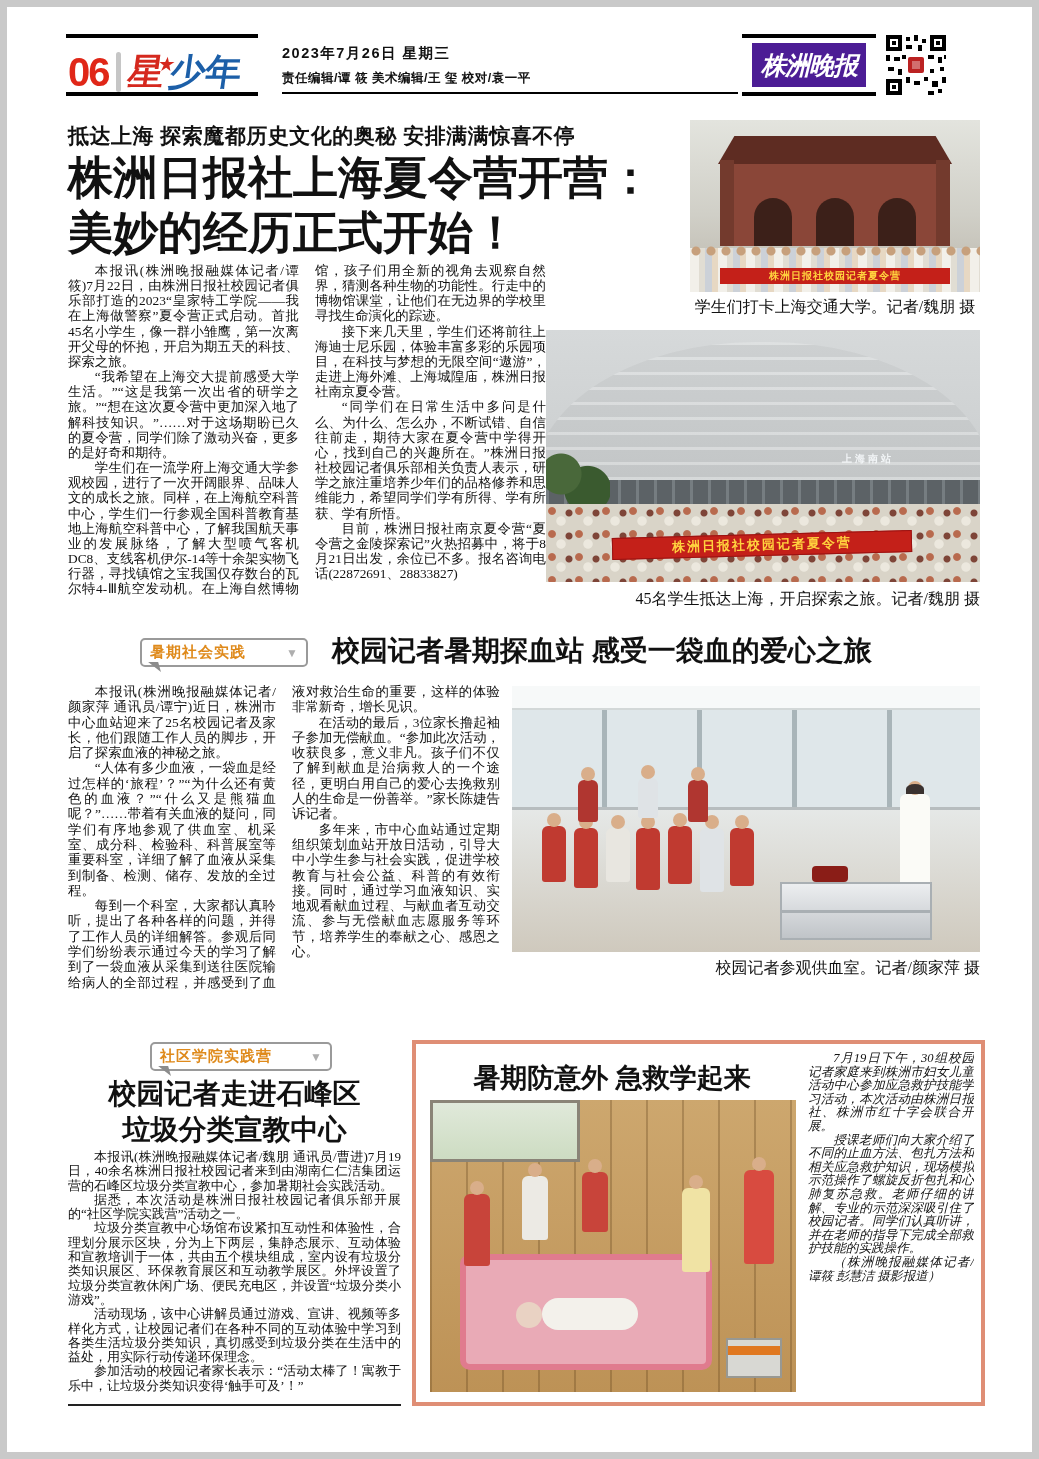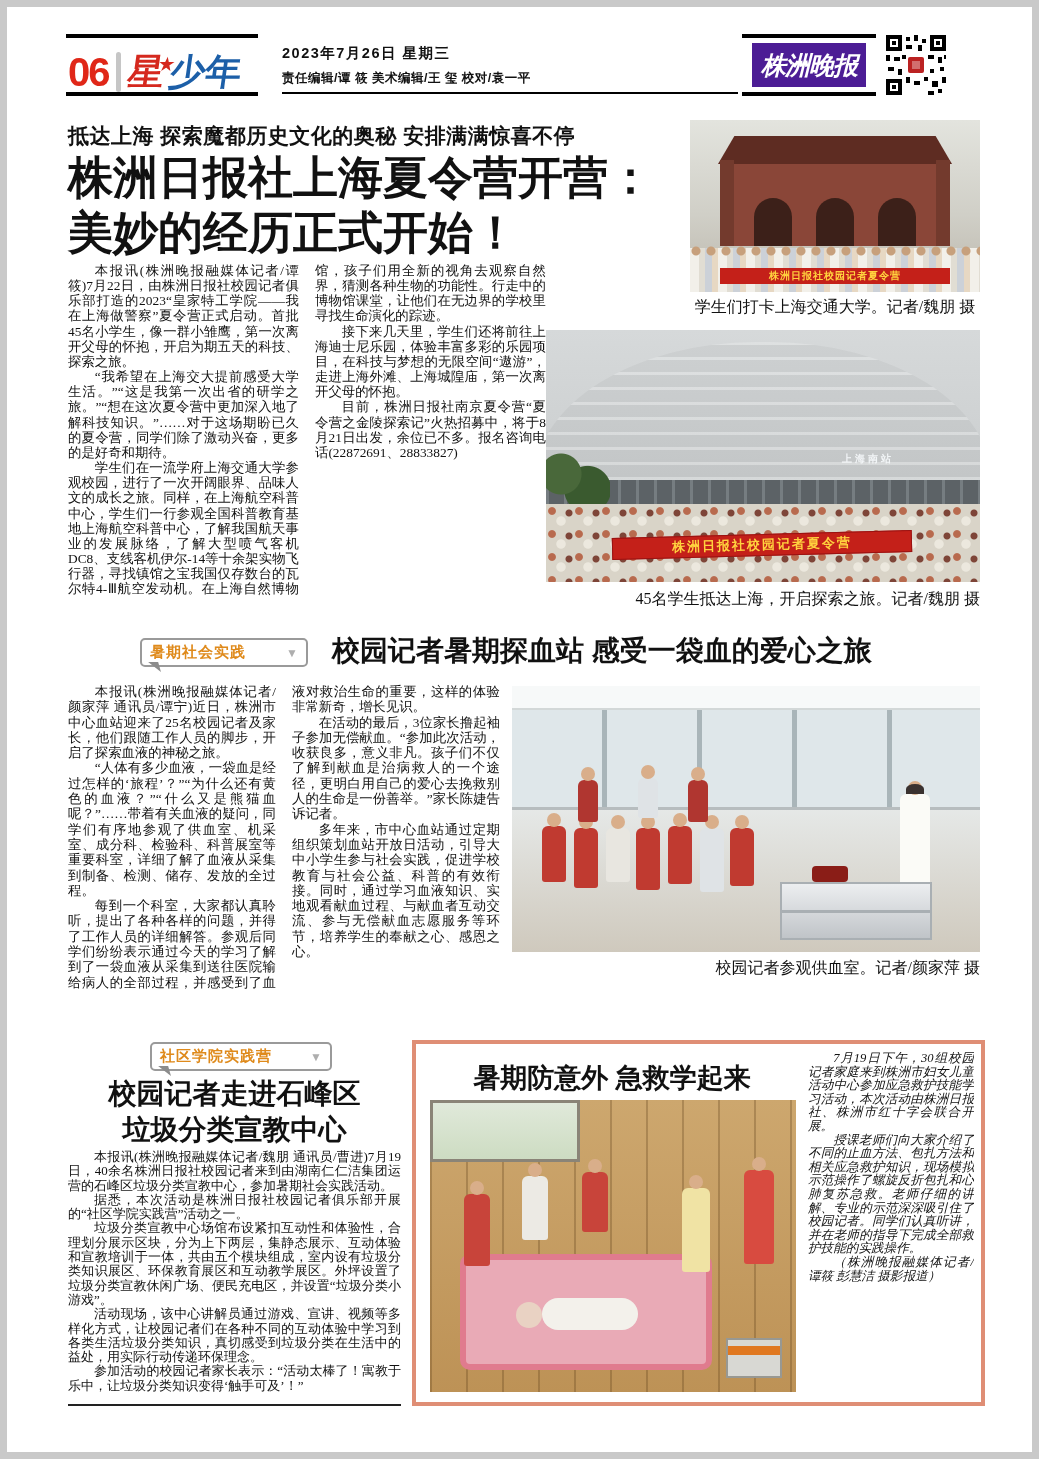--- a/index.html
+++ b/index.html
@@ -215,21 +215,22 @@
   <div class="abs kicker">抵达上海  探索魔都历史文化的奥秘  安排满满惊喜不停</div>
   <div class="abs headline-main">
     <div>株洲日报社上海夏令营开营：</div>
     <div>美妙的经历正式开始！</div>
   </div>
 
   <div class="abs main-body">
     <p>本报讯(株洲晚报融媒体记者/谭筱)7月22日，由株洲日报社校园记者俱乐部打造的2023“皇家特工学院——我在上海做警察”夏令营正式启动。首批45名小学生，像一群小雏鹰，第一次离开父母的怀抱，开启为期五天的科技、探索之旅。</p>
     <p>“我希望在上海交大提前感受大学生活。”“这是我第一次出省的研学之旅。”“想在这次夏令营中更加深入地了解科技知识。”……对于这场期盼已久的夏令营，同学们除了激动兴奋，更多的是好奇和期待。</p>
     <p>学生们在一流学府上海交通大学参观校园，进行了一次开阔眼界、品味人文的成长之旅。同样，在上海航空科普中心，学生们一行参观全国科普教育基地上海航空科普中心，了解我国航天事业的发展脉络，了解大型喷气客机DC8、支线客机伊尔-14等十余架实物飞行器，寻找镇馆之宝我国仅存数台的瓦尔特4-Ⅲ航空发动机。在上海自然博物馆，孩子们用全新的视角去观察自然界，猜测各种生物的功能性。行走中的博物馆课堂，让他们在无边界的学校里寻找生命演化的踪迹。</p>
-    <p>接下来几天里，学生们还将前往上海迪士尼乐园，体验丰富多彩的乐园项目，在科技与梦想的无限空间“遨游”，走进上海外滩、上海城隍庙，第一次离开父母的怀抱。</p>
+    <p>接下来几天里，学生们还将前往上海迪士尼乐园，体验丰富多彩的乐园项目，在科技与梦想的无限空间“遨游”，走进上海外滩、上海城隍庙，株洲日报社南京夏令营。</p>
+    <p>“同学们在日常生活中多问是什么、为什么、怎么办，不断试错、自信往前走，期待大家在夏令营中学得开心，找到自己的兴趣所在。”株洲日报社校园记者俱乐部相关负责人表示，研学之旅注重培养少年们的品格修养和思维能力，希望同学们学有所得、学有所获、学有所悟。</p>
     <p>目前，株洲日报社南京夏令营“夏令营之金陵探索记”火热招募中，将于8月21日出发，余位已不多。报名咨询电话(22872691、28833827)</p>
   </div>
 
   <div class="abs photo photo1">
     <div class="abs gate-roof"></div>
     <div class="abs gate-pillar" style="left:30px;"></div>
     <div class="abs gate-pillar" style="left:246px;"></div>
     <div class="abs gate-body">
       <div class="abs arch" style="left:20px;"></div>
       <div class="abs arch" style="left:82px;"></div>

